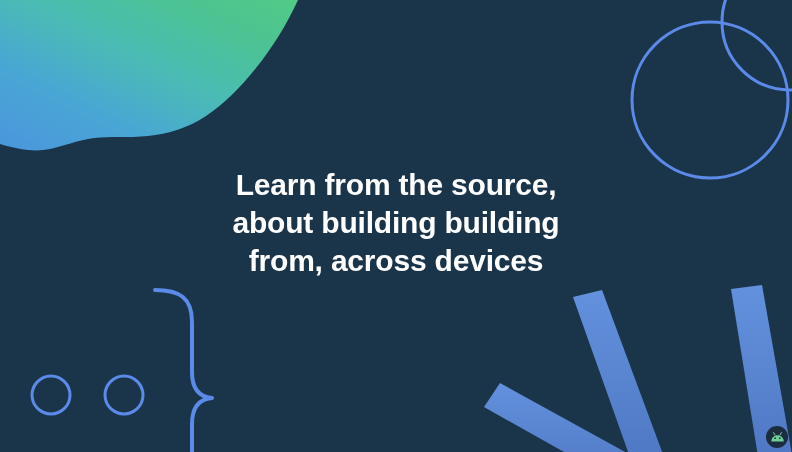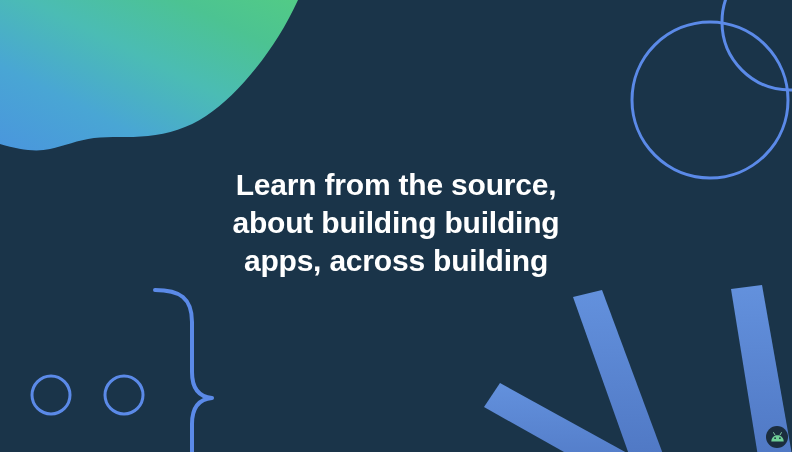--- a/index.html
+++ b/index.html
@@ -102,21 +102,21 @@
         <path d="M 573 297 L 602 290 L 680 500 L 648 508 Z"></path>
         <path d="M 731 289 L 762 285 L 800 500 L 766 506 Z"></path>
       </g>
 
     </g>
   </svg>
 
   <div id="headline">
     <span class="hl-line">Learn from the source,</span>
     <span class="hl-line">about building building</span>
-    <span class="hl-line">apps, across building</span>
+    <span class="hl-line">from, across devices</span>
   </div>
 
   <div id="android-badge">
     <svg width="15" height="11" viewBox="0 0 15 11">
       <line x1="3.6" y1="0.6" x2="5.0" y2="3.0" stroke="#8fd8b0" stroke-width="0.9" stroke-linecap="round"></line>
       <line x1="11.4" y1="0.6" x2="10.0" y2="3.0" stroke="#8fd8b0" stroke-width="0.9" stroke-linecap="round"></line>
       <path d="M 1.3 9.6 C 1.3 5.9 4.0 3.3 7.5 3.3 C 11.0 3.3 13.7 5.9 13.7 9.6 Z" fill="#6fcf97"></path>
       <circle cx="5.1" cy="6.2" r="0.85" fill="#1b2d3e"></circle>
       <circle cx="9.9" cy="6.2" r="0.85" fill="#1b2d3e"></circle>
     </svg>

